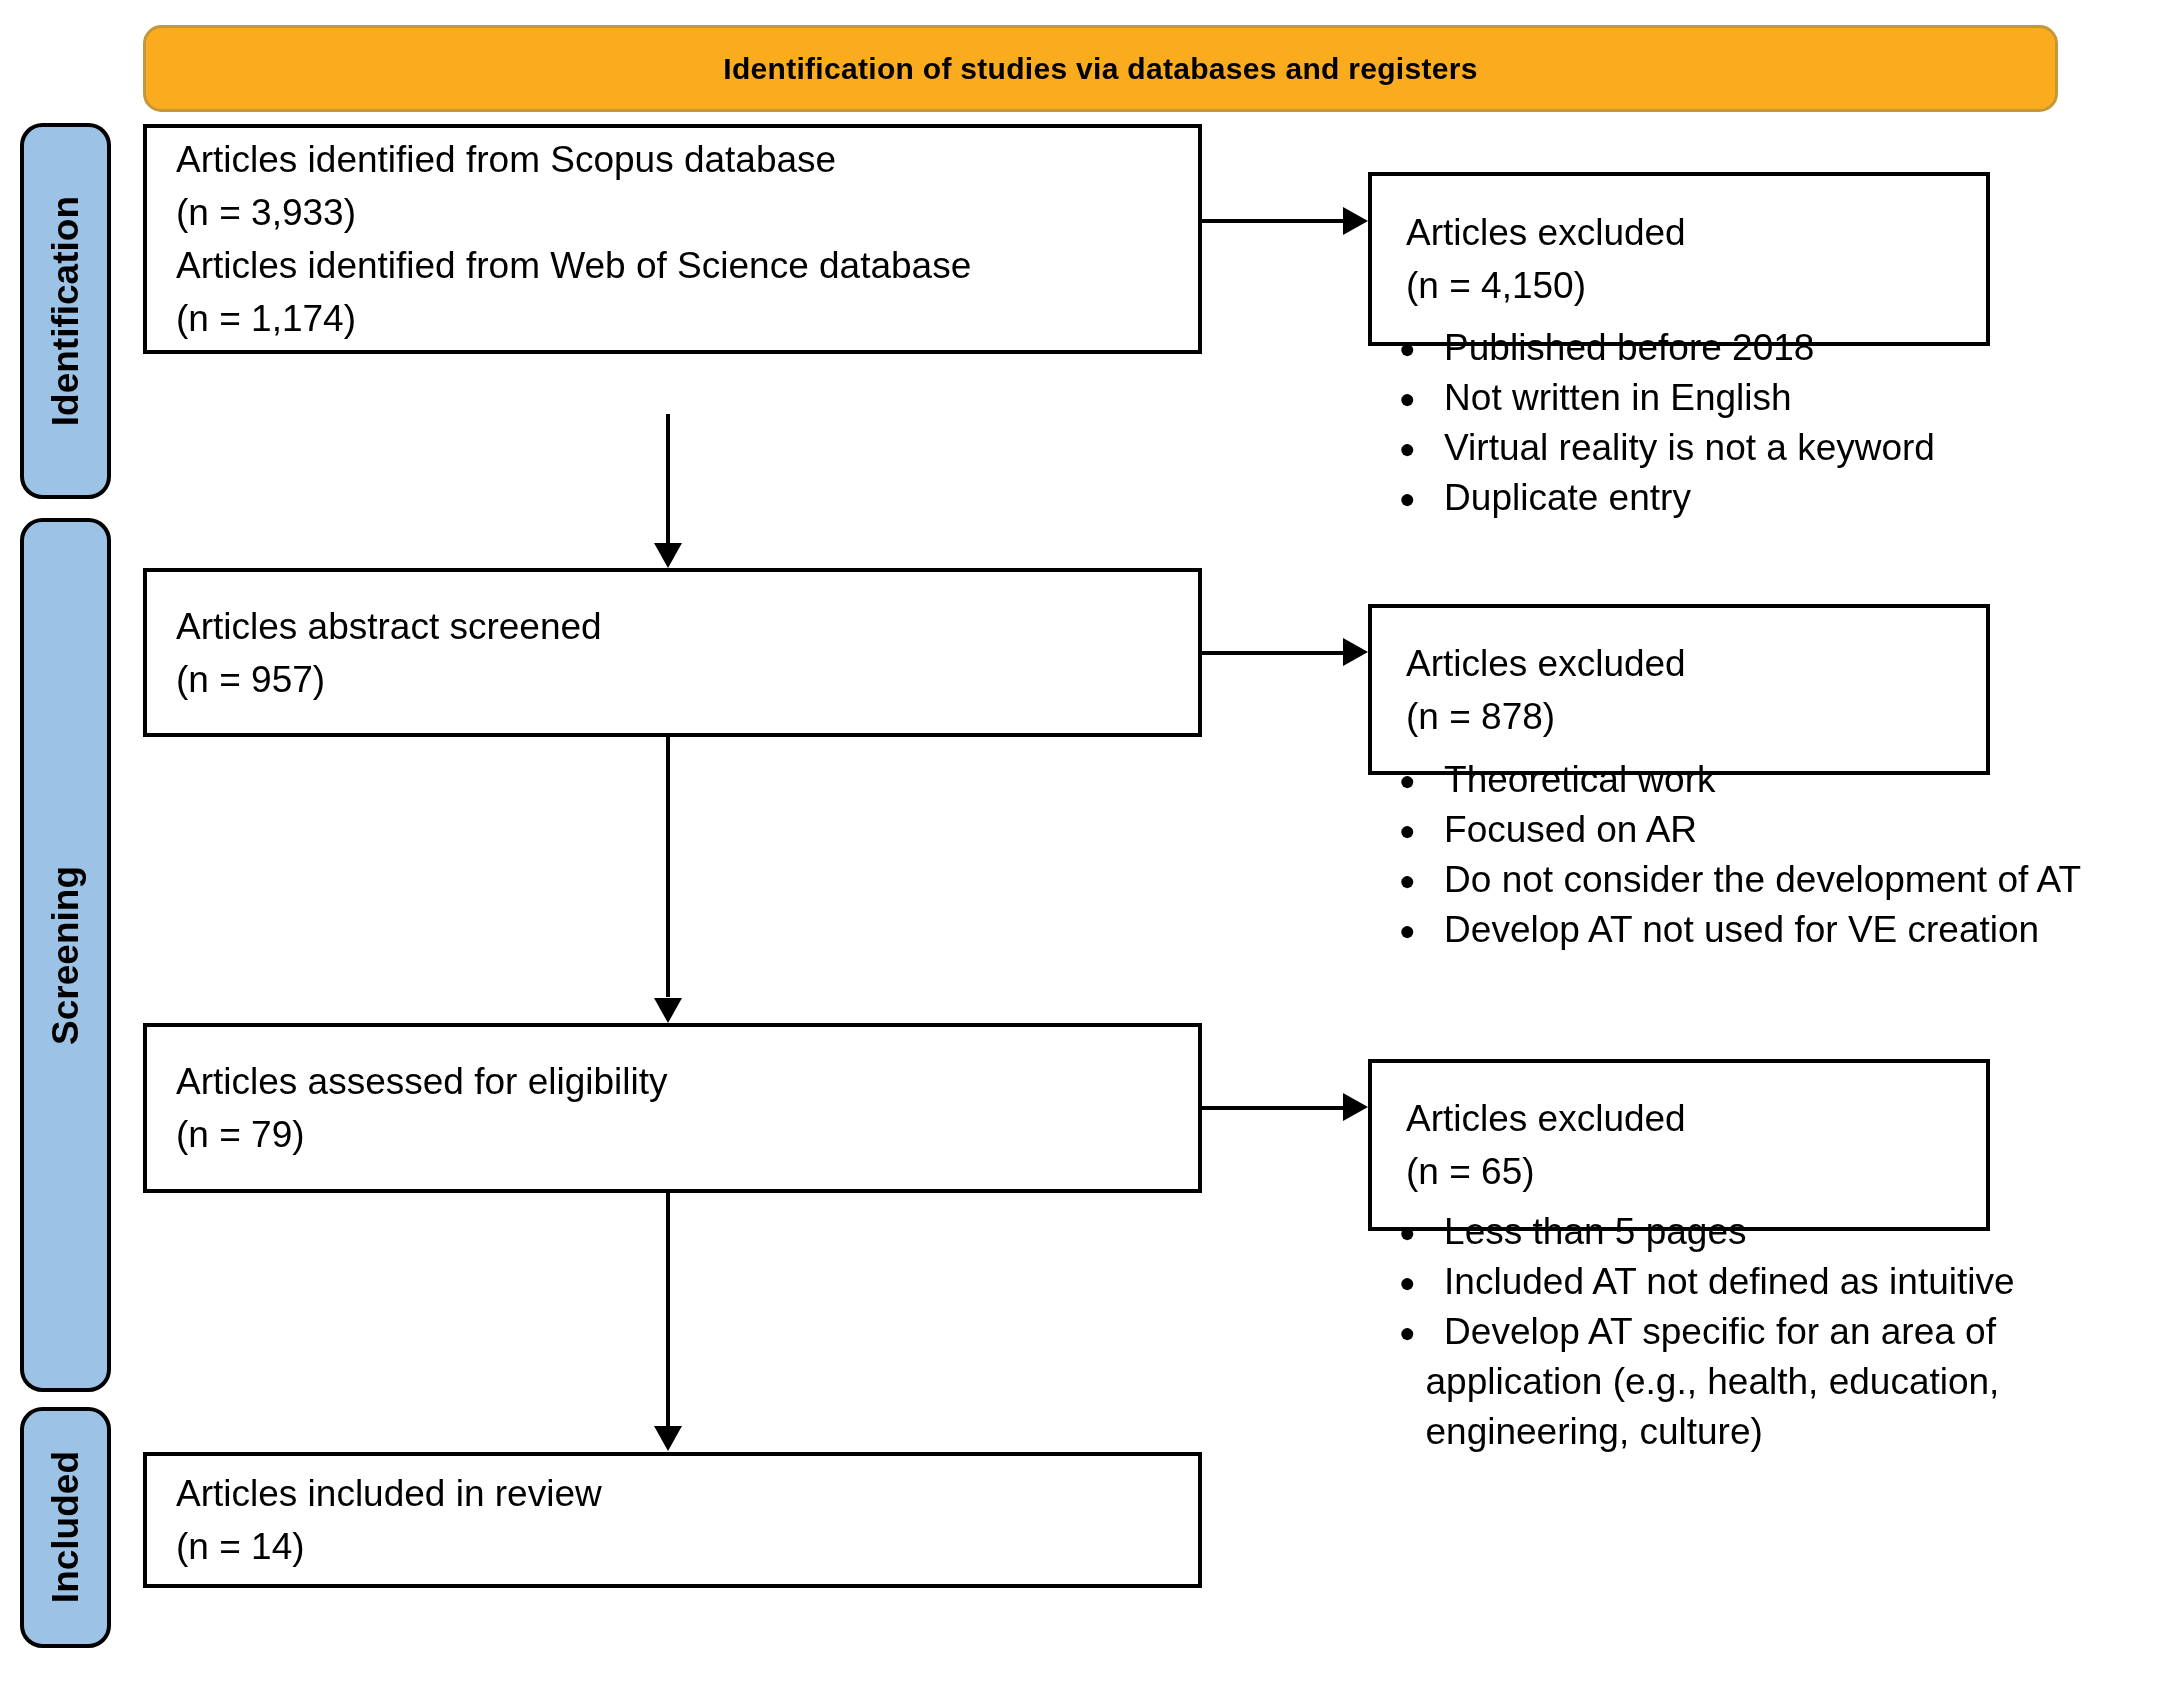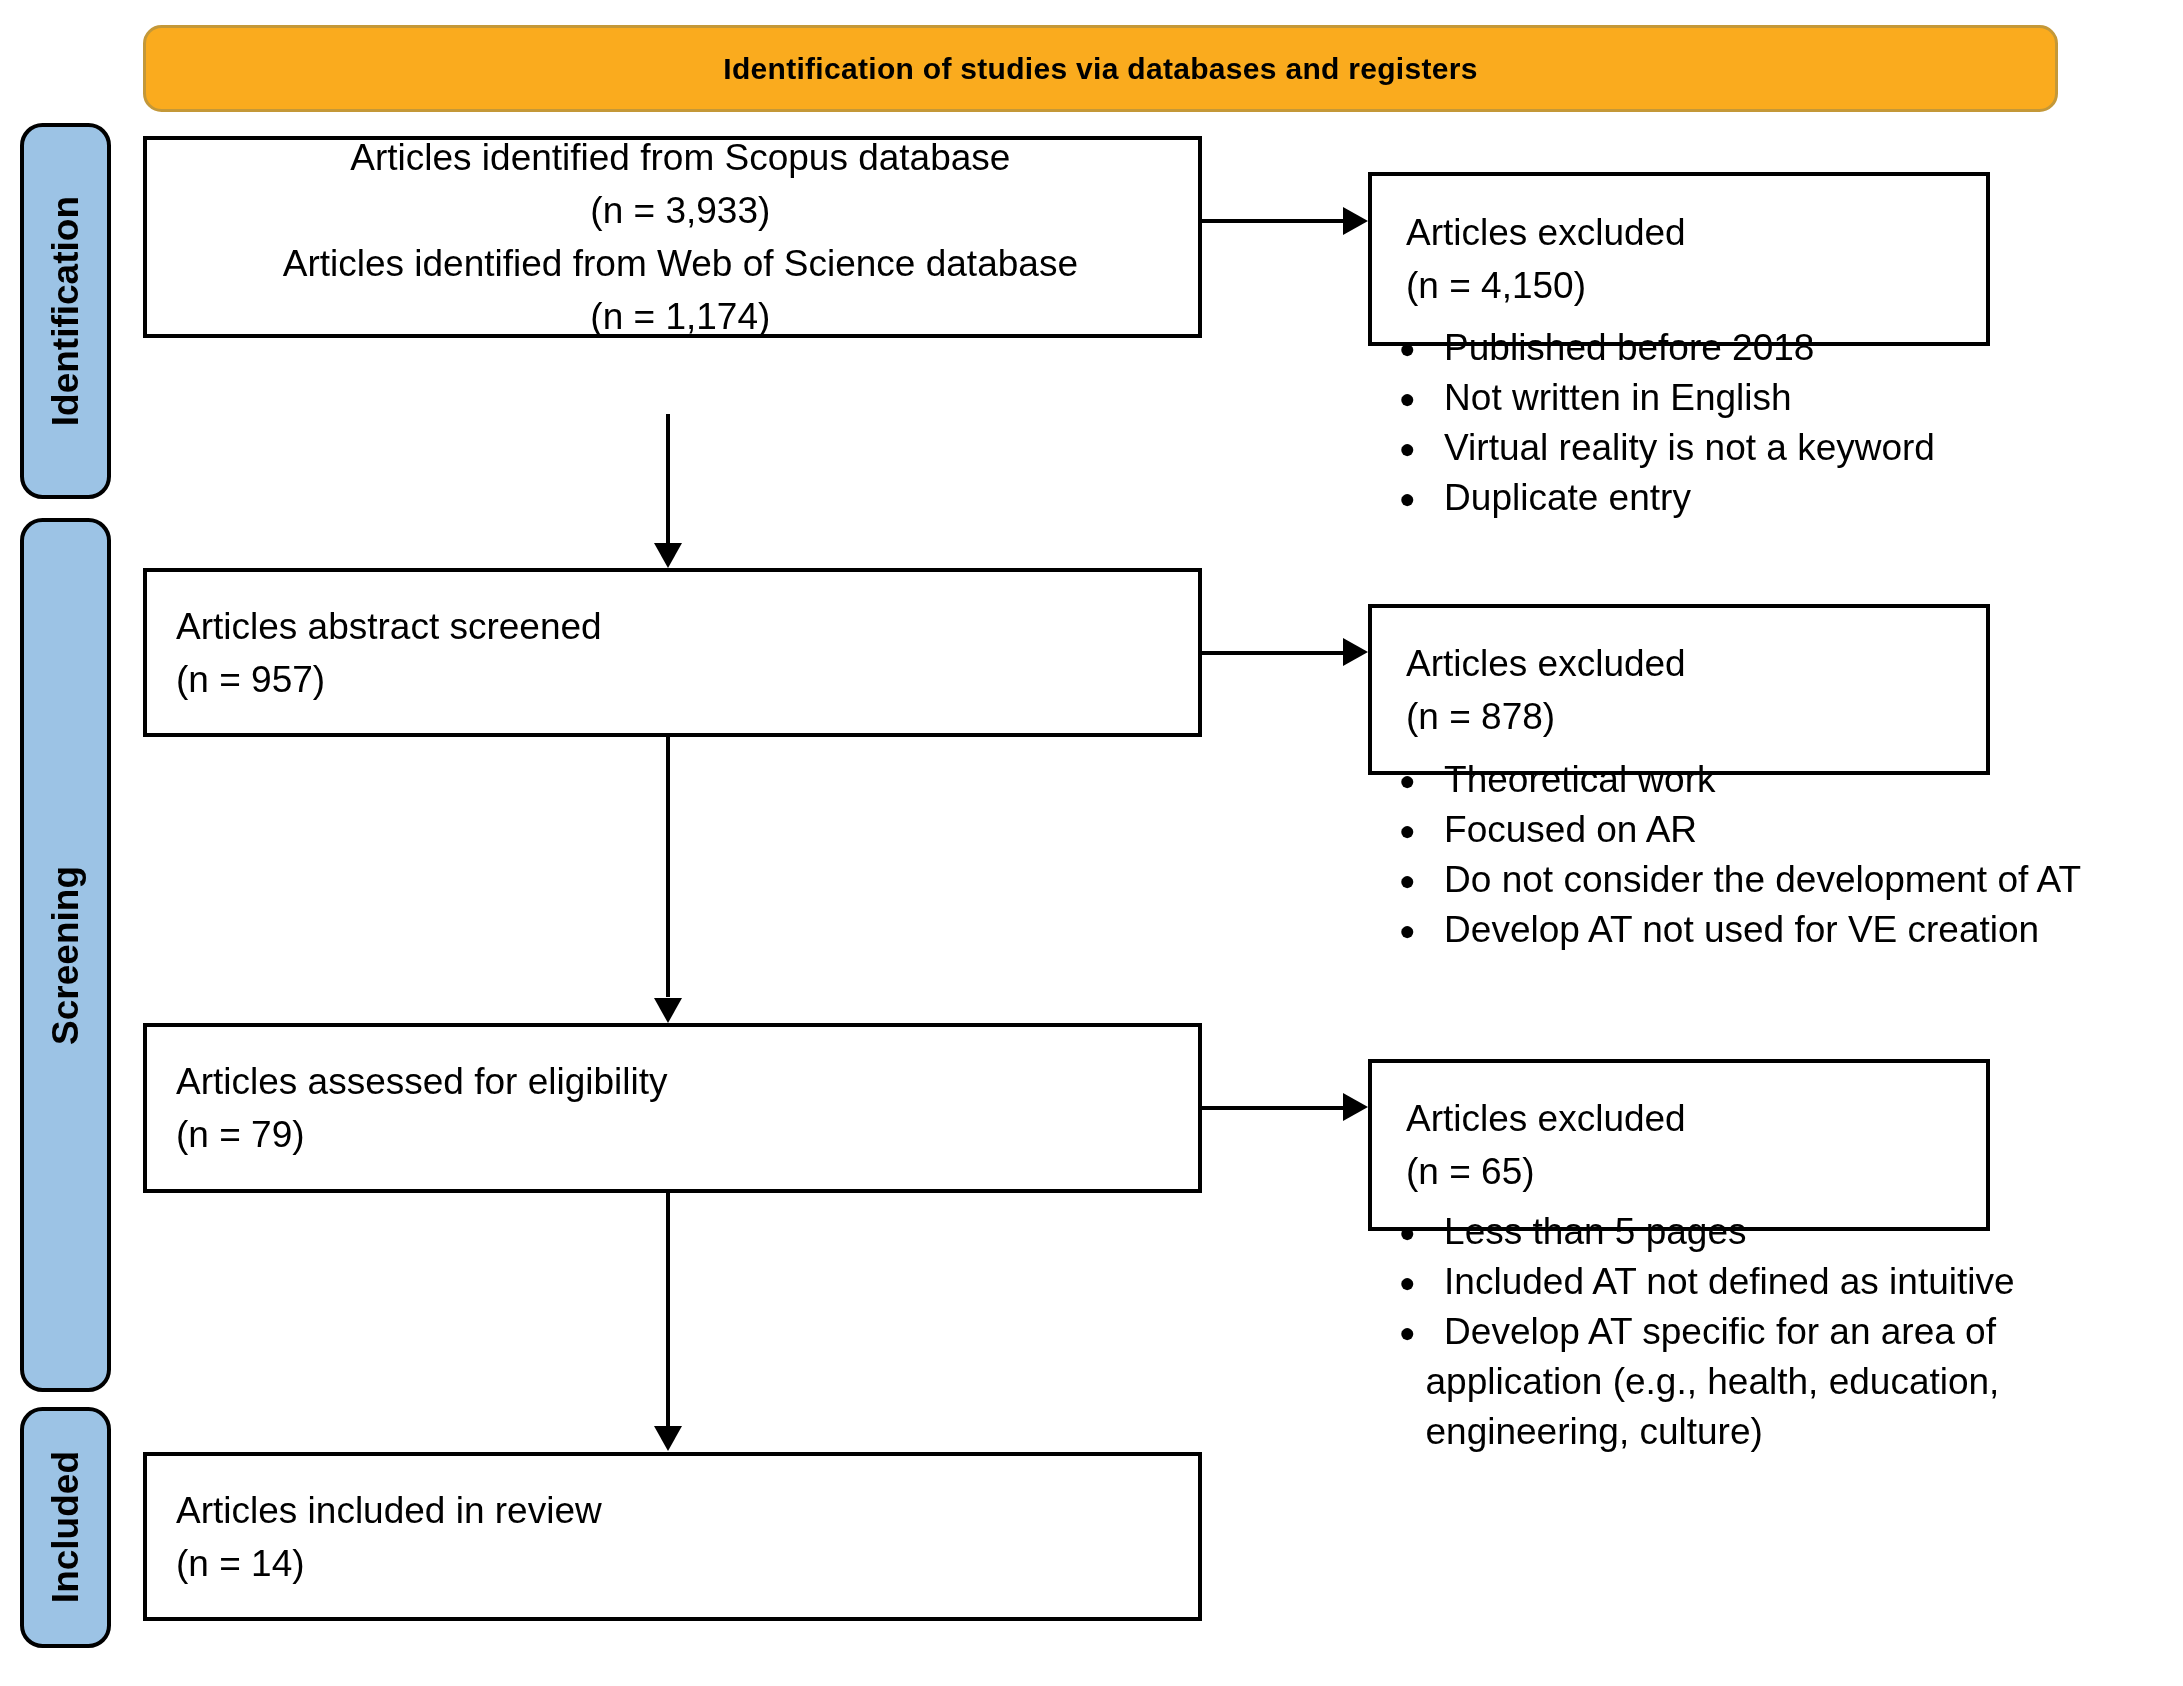--- a/index.html
+++ b/index.html
@@ -60,24 +60,24 @@
   .mbox {
     position: absolute;
     left: 143px;
     width: 1059px;
     background: #ffffff;
     border: 4px solid var(--ink);
     display: flex; flex-direction: column; justify-content: center;
     padding-left: 29px; padding-right: 13.3px;
   }
   .mbox .ln { font-size: 37px; line-height: 53px; }
-  .mbox.b1 { top: 136px;  height: 202px; align-items: center; }
+  .mbox.b1 { top: 124px;  height: 230px; }
   .mbox.b2 { top: 568px;  height: 169px; }
   .mbox.b3 { top: 1023px; height: 170px; }
-  .mbox.b4 { top: 1452px; height: 169px; }
+  .mbox.b4 { top: 1452px; height: 136px; }
 
   
   .xbox {
     position: absolute;
     left: 1368px;
     width: 622px;
     background: #ffffff;
     border: 4px solid var(--ink);
     display: flex; flex-direction: column; justify-content: center;
     padding-left: 34px; padding-right: 10.6px; margin-top: 36px;

